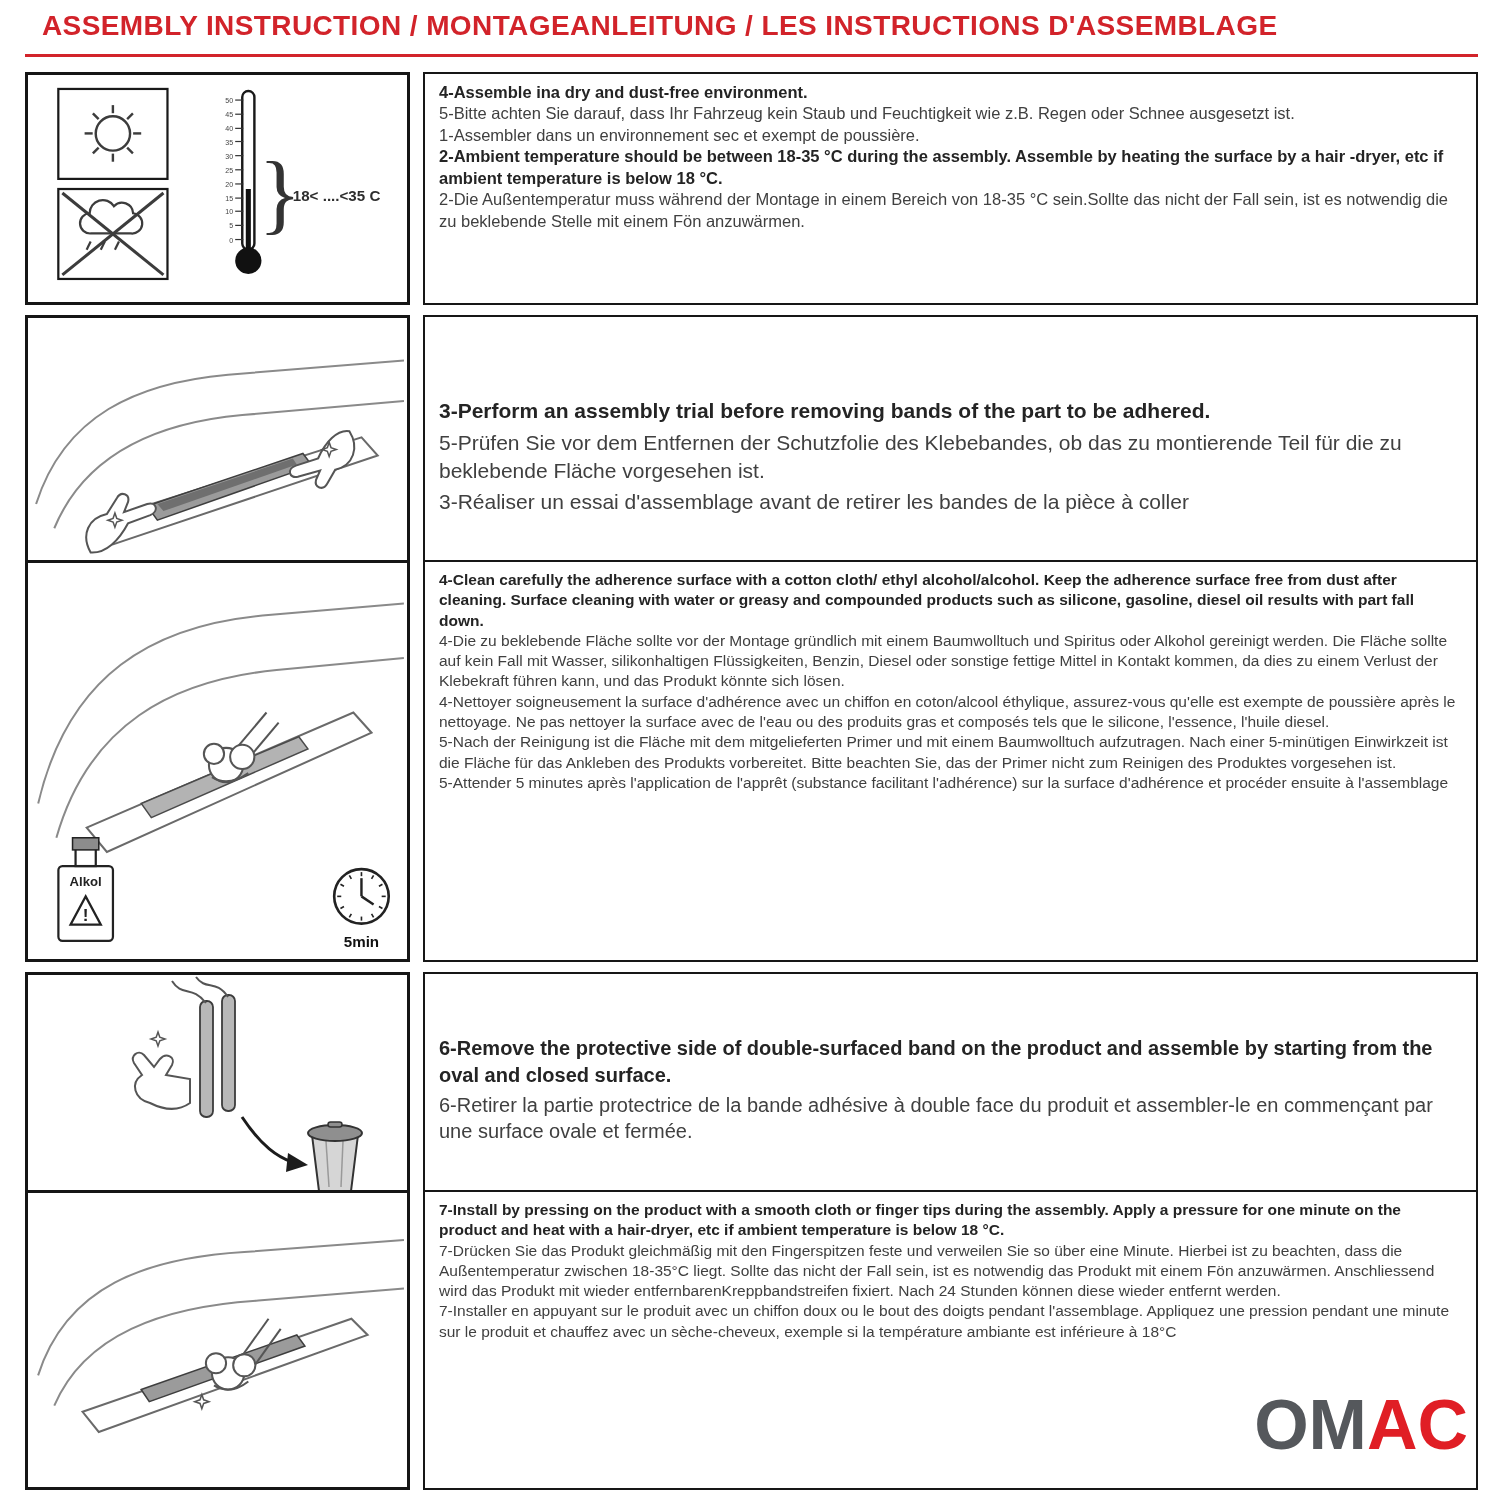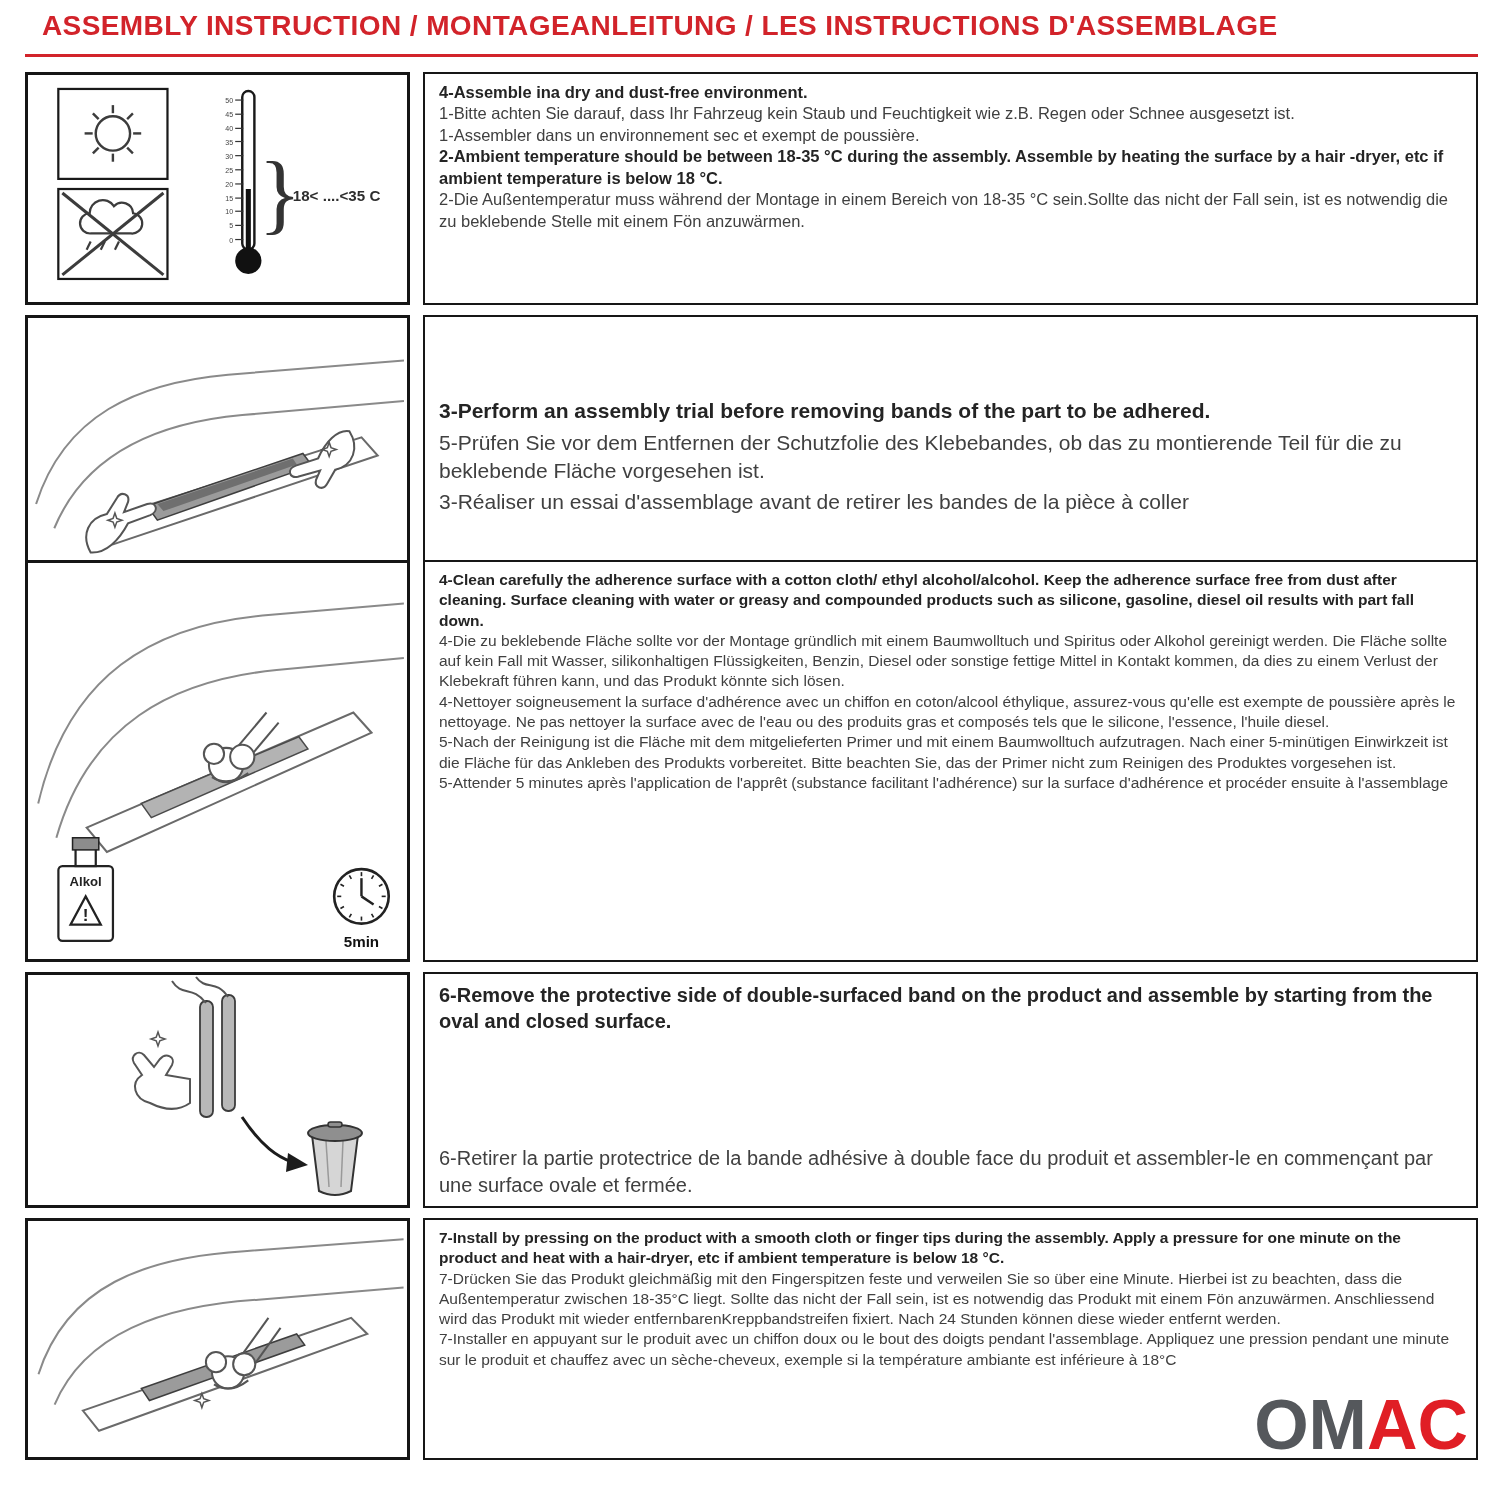--- a/index.html
+++ b/index.html
@@ -11,38 +11,38 @@
   .title { position:absolute; left:42px; top:10px; font-size:28px; font-weight:800;
            letter-spacing:.4px; color:var(--accent, #d2232a); white-space:nowrap; }
   .title-rule { position:absolute; left:25px; right:22px; top:54px; height:3px;
                 background:var(--accent, #d2232a); }
 
   .row { position:absolute; left:25px; right:22px; display:flex; gap:13px; }
   #row1 { top:72px;   height:233px; }
   #row2 { top:315px;  height:283px; }
   #row3 { top:560px;  height:402px; }
   #row4 { top:972px;  height:236px; }
-  #row5 { top:1218px; height:242px; }
+  #row5 { top:1190px; height:300px; }
 
   .illus { flex:0 0 385px; width:385px; border:3px solid #161616; background:#fff;
            box-sizing:border-box; }
   .illus svg { width:100%; height:100%; display:block; }
 
   .textbox { flex:1; border:2px solid #161616; box-sizing:border-box;
              padding:8px 16px 8px 14px; color:#404040; overflow:hidden; background:#fff; }
   .textbox p { margin:0; }
   .b   { font-weight:700; color:#242424; }
   .gap { margin-top:20px; }
 
   .tb-md { font-size:16.5px; line-height:1.3; }
   .tb-sm { font-size:15.5px; line-height:1.31; }
   .tb-lg { font-size:21px;  line-height:1.32; display:flex; flex-direction:column;
            justify-content:center; }
   .tb-lg2 { font-size:20px; line-height:1.32; display:flex; flex-direction:column;
-            justify-content:space-between; }
+            justify-content:center; }
   .tb-lg p + p, .tb-lg2 p + p { margin-top:4px; }
 
   .logo { position:absolute; right:32px; top:1390px; font-size:70px; font-weight:900;
           line-height:1; letter-spacing:0; white-space:nowrap; }
   .logo .om { color:var(--logo-gray, #5a5d60); }
   .logo .ac { color:var(--logo-red, #e01e25); }
 </style>
 </head>
 <body>
 
@@ -105,21 +105,21 @@
             <text x="203" y="151">5</text>
             <text x="203" y="165">0</text>
           </g>
           <text x="228" y="146" font-size="88" font-family="Liberation Serif, serif" fill="#333">}</text>
           <text x="262" y="124" font-size="15" font-weight="600" fill="#2e2e2e">18&lt; ....&lt;35 C</text>
         </g>
       </svg>
     </div>
     <div class="textbox tb-md">
       <p class="b">4-Assemble ina dry and dust-free environment.</p>
-      <p>1-Bitte achten Sie darauf, dass Ihr Fahrzeug kein Staub und Feuchtigkeit wie z.B. Regen oder Schnee ausgesetzt ist.</p>
+      <p>5-Bitte achten Sie darauf, dass Ihr Fahrzeug kein Staub und Feuchtigkeit wie z.B. Regen oder Schnee ausgesetzt ist.</p>
       <p>1-Assembler dans un environnement sec et exempt de poussière.</p>
       <p class="b gap">2-Ambient temperature should be between 18-35 °C  during the assembly. Assemble by heating the surface by a hair -dryer, etc if ambient temperature is below 18 °C.</p>
       <p>2-Die Außentemperatur muss während der Montage in einem Bereich von 18-35 °C  sein.Sollte das nicht der Fall sein, ist es notwendig die zu beklebende Stelle mit einem Fön anzuwärmen.</p>
     </div>
   </section>
 
   <section class="row" id="row2">
     <div class="illus">
       <svg viewBox="0 0 375 226">
         <g fill="none" stroke="#8a8a8a" stroke-width="2">

